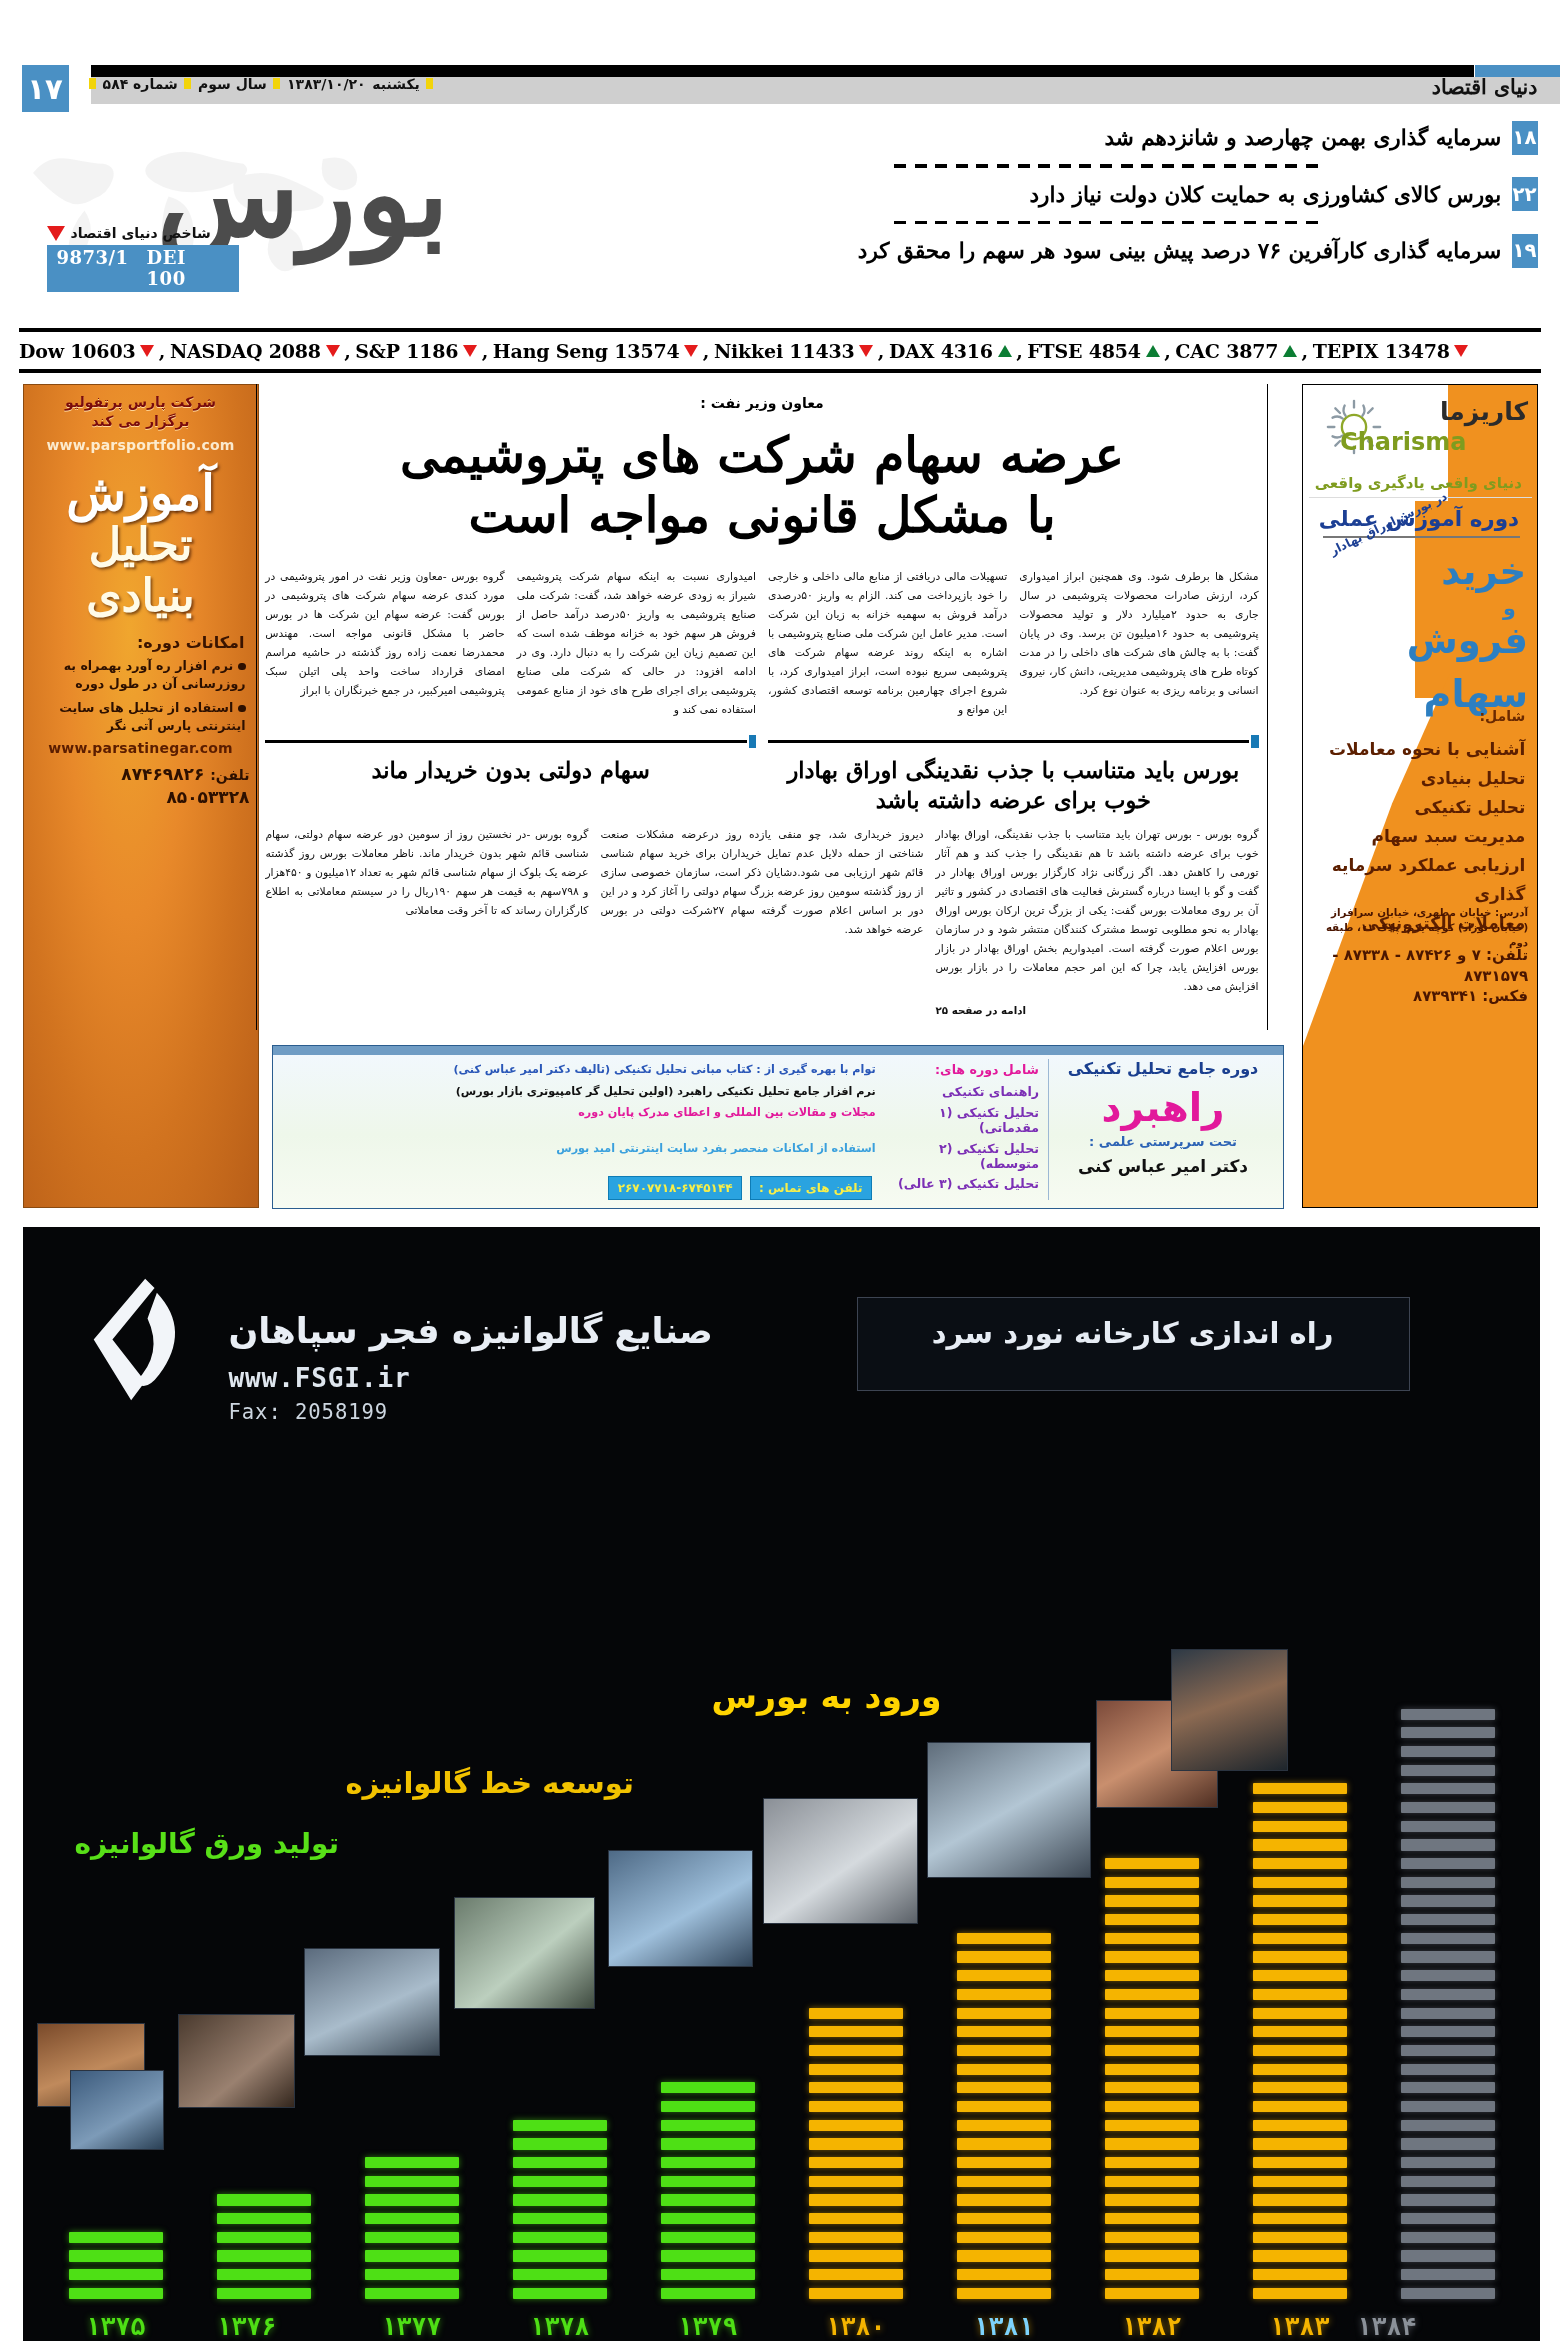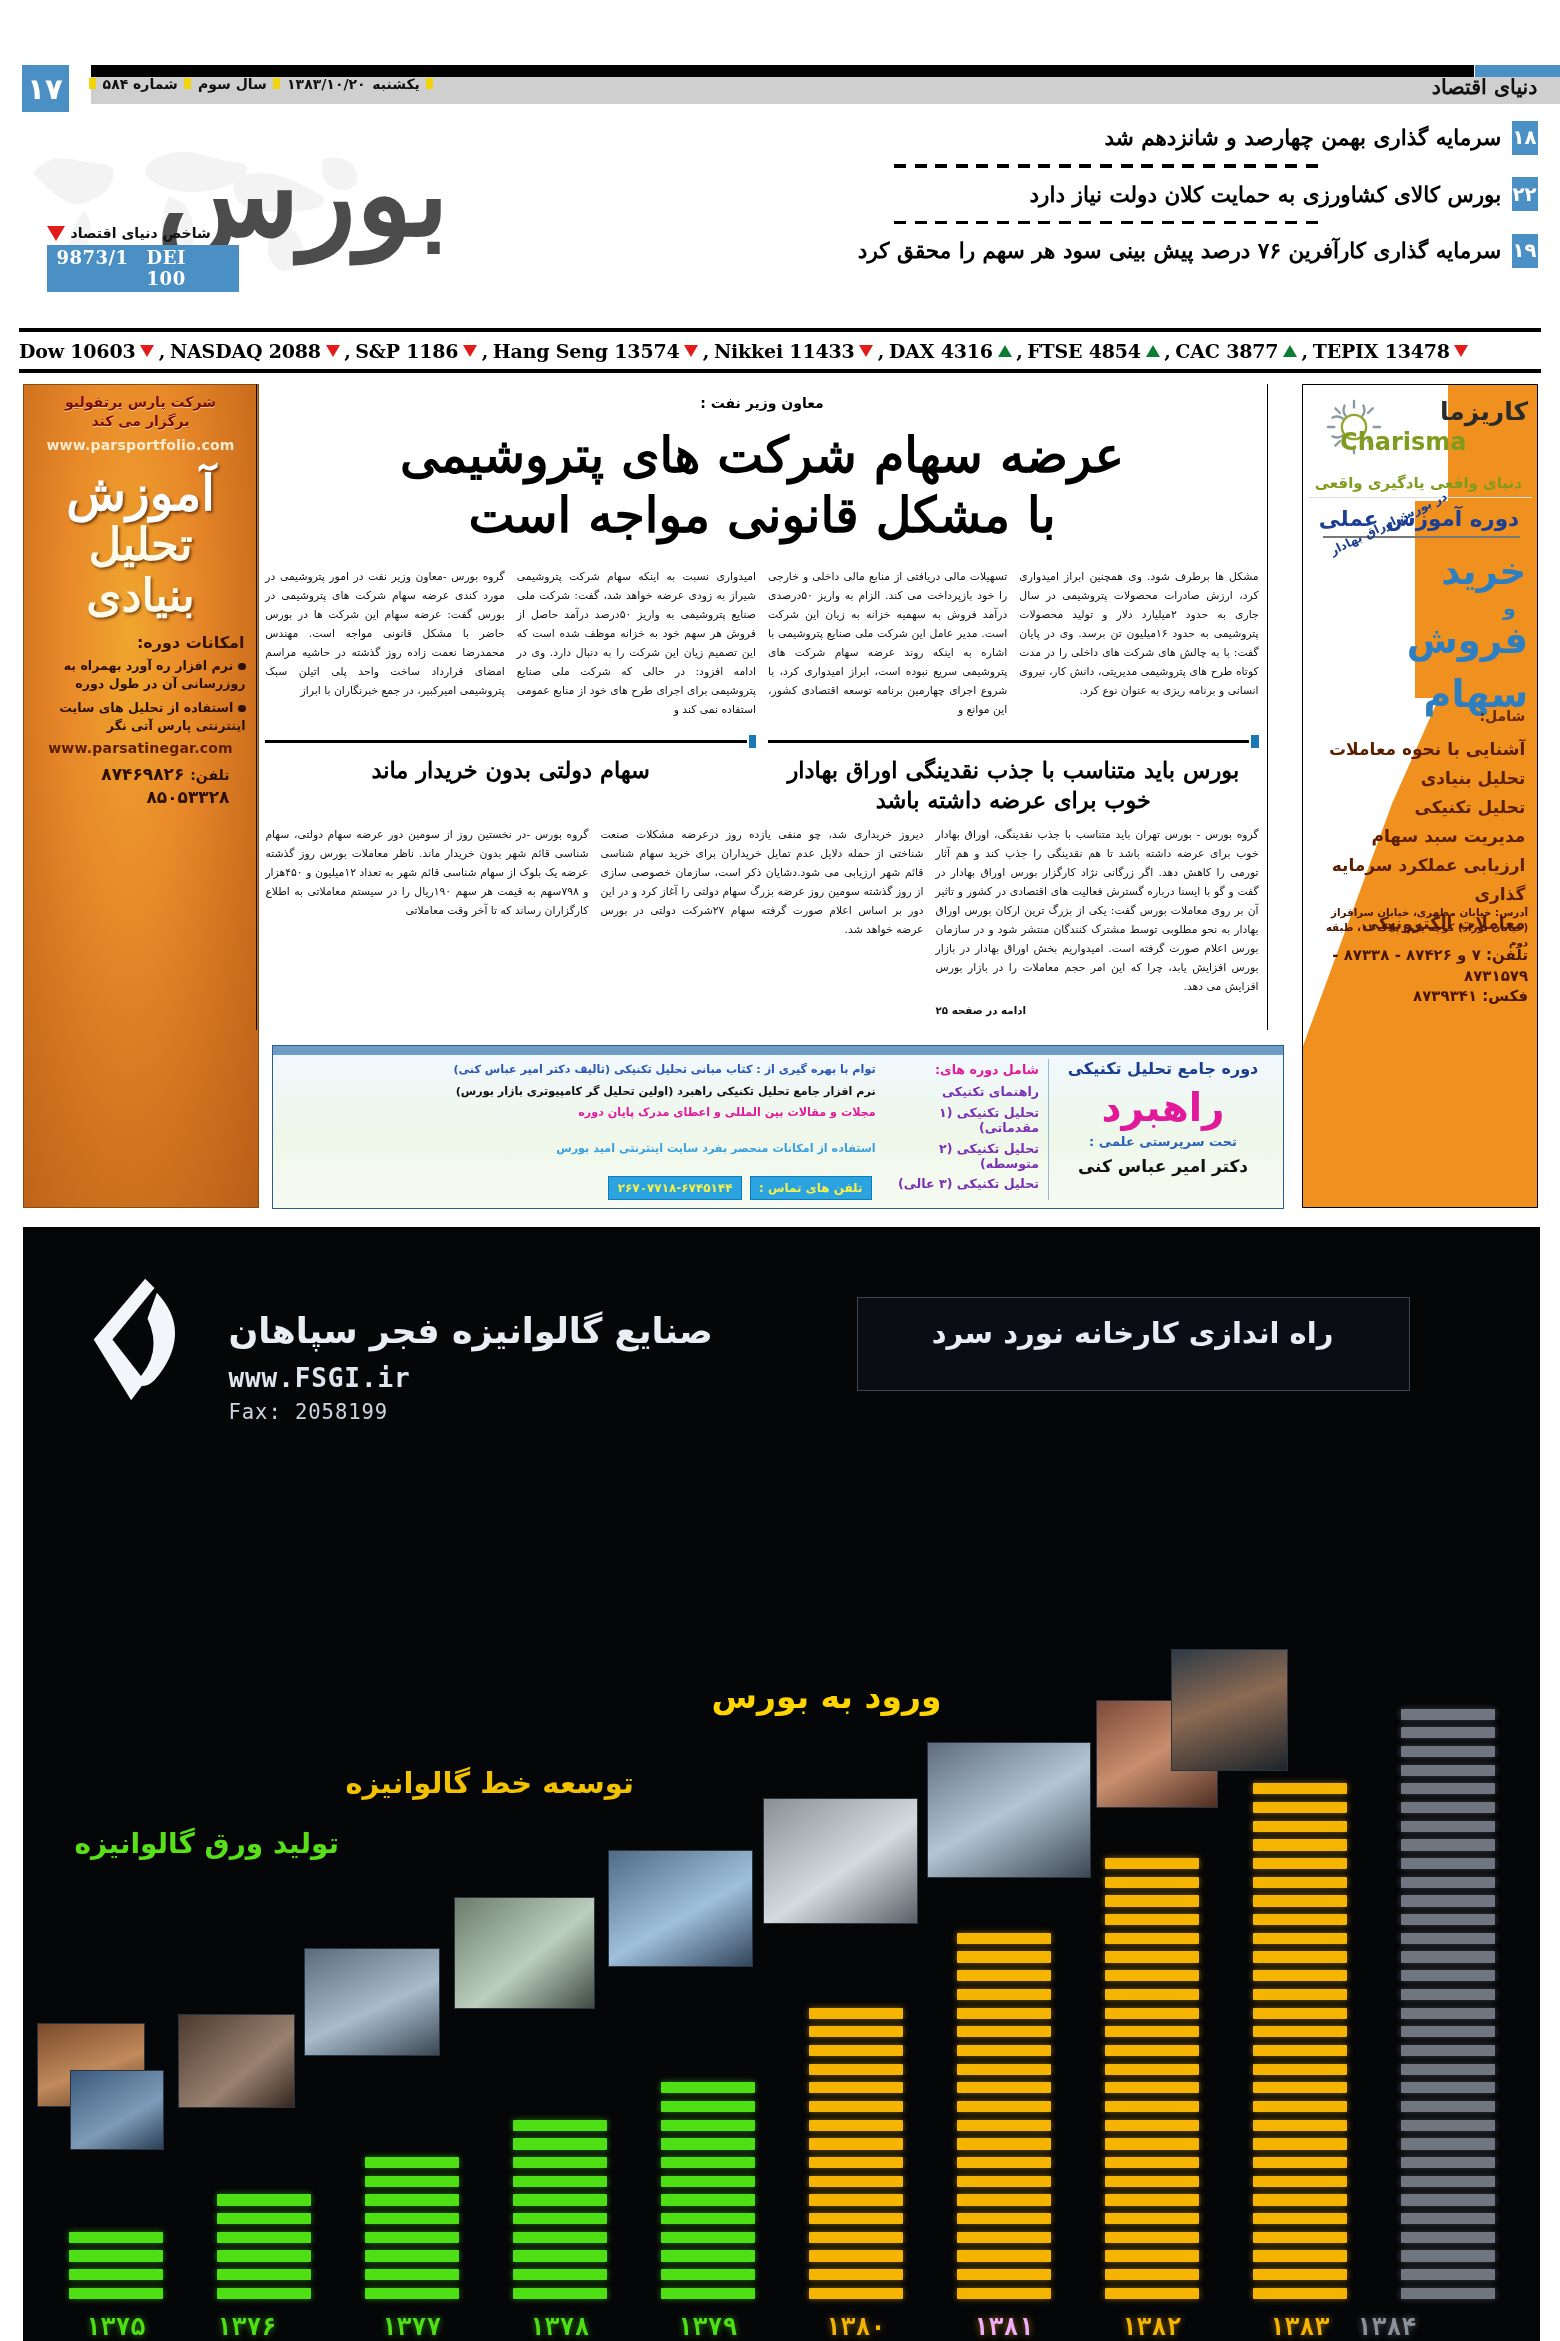--- a/index.html
+++ b/index.html
@@ -138,21 +138,21 @@
   .ad-left .al-bullet {
     margin-top: 5.6px; padding: 0 12px; text-align:right; color:#2d1000;
     font-size: 12.6px; font-weight:bold; line-height: 18px;
   }
   .ad-left .al-bullet b.dot { display:inline-block; width:7.5px;height:7.5px;border-radius:50%;background:#2d1000; margin-left:4.7px; vertical-align:middle;}
   .ad-left .al-site {
     margin-top: 5.6px; text-align:center; color:#5b1d00; font-size: 14px; font-weight:bold;
     letter-spacing: 0.2px;
   }
   .ad-left .al-tel {
-    margin-top: 6.6px; padding: 0 28px; text-align:right; color:#2d1000;
+    margin-top: 6.6px; padding: 0 8px; text-align:right; color:#2d1000;
     font-size: 17px; font-weight:bold; line-height: 22.5px; direction: rtl;
   }
   .ad-left .al-tel .lbl { font-size:14px; }
 
   
   .ad-right {
     position:absolute; right:22.5px; top:384px; width:236px; height:824px;
     background:#ffffff; border:1.4px solid #000; overflow:hidden; direction:rtl;
   }
   .ar-orange-top {
@@ -705,21 +705,21 @@
           <div class="seg" style="background: rgb(245, 180, 0); box-shadow: rgba(245, 180, 0, 0.533) 0px 0px 6.6px;"></div>
           <div class="seg" style="background: rgb(245, 180, 0); box-shadow: rgba(245, 180, 0, 0.533) 0px 0px 6.6px;"></div>
           <div class="seg" style="background: rgb(245, 180, 0); box-shadow: rgba(245, 180, 0, 0.533) 0px 0px 6.6px;"></div>
           <div class="seg" style="background: rgb(245, 180, 0); box-shadow: rgba(245, 180, 0, 0.533) 0px 0px 6.6px;"></div>
           <div class="seg" style="background: rgb(245, 180, 0); box-shadow: rgba(245, 180, 0, 0.533) 0px 0px 6.6px;"></div>
           <div class="seg" style="background: rgb(245, 180, 0); box-shadow: rgba(245, 180, 0, 0.533) 0px 0px 6.6px;"></div>
           <div class="seg" style="background: rgb(245, 180, 0); box-shadow: rgba(245, 180, 0, 0.533) 0px 0px 6.6px;"></div>
           <div class="seg" style="background: rgb(245, 180, 0); box-shadow: rgba(245, 180, 0, 0.533) 0px 0px 6.6px;"></div>
           <div class="seg" style="background: rgb(245, 180, 0); box-shadow: rgba(245, 180, 0, 0.533) 0px 0px 6.6px;"></div>
         </div>
-        <div class="yr-lbl" style="left: 915px; color: #f0abfc; text-shadow: rgba(245, 180, 0, 0.6) 0px 0px 7.5px;">۱۳۸۱</div>
+        <div class="yr-lbl" style="left: 915px; color: #7dd3fc; text-shadow: rgba(245, 180, 0, 0.6) 0px 0px 7.5px;">۱۳۸۱</div>
         <div class="bar-col" style="left: 1063px;">
           <div class="seg" style="background: rgb(245, 180, 0); box-shadow: rgba(245, 180, 0, 0.533) 0px 0px 6.6px;"></div>
           <div class="seg" style="background: rgb(245, 180, 0); box-shadow: rgba(245, 180, 0, 0.533) 0px 0px 6.6px;"></div>
           <div class="seg" style="background: rgb(245, 180, 0); box-shadow: rgba(245, 180, 0, 0.533) 0px 0px 6.6px;"></div>
           <div class="seg" style="background: rgb(245, 180, 0); box-shadow: rgba(245, 180, 0, 0.533) 0px 0px 6.6px;"></div>
           <div class="seg" style="background: rgb(245, 180, 0); box-shadow: rgba(245, 180, 0, 0.533) 0px 0px 6.6px;"></div>
           <div class="seg" style="background: rgb(245, 180, 0); box-shadow: rgba(245, 180, 0, 0.533) 0px 0px 6.6px;"></div>
           <div class="seg" style="background: rgb(245, 180, 0); box-shadow: rgba(245, 180, 0, 0.533) 0px 0px 6.6px;"></div>
           <div class="seg" style="background: rgb(245, 180, 0); box-shadow: rgba(245, 180, 0, 0.533) 0px 0px 6.6px;"></div>
           <div class="seg" style="background: rgb(245, 180, 0); box-shadow: rgba(245, 180, 0, 0.533) 0px 0px 6.6px;"></div>

